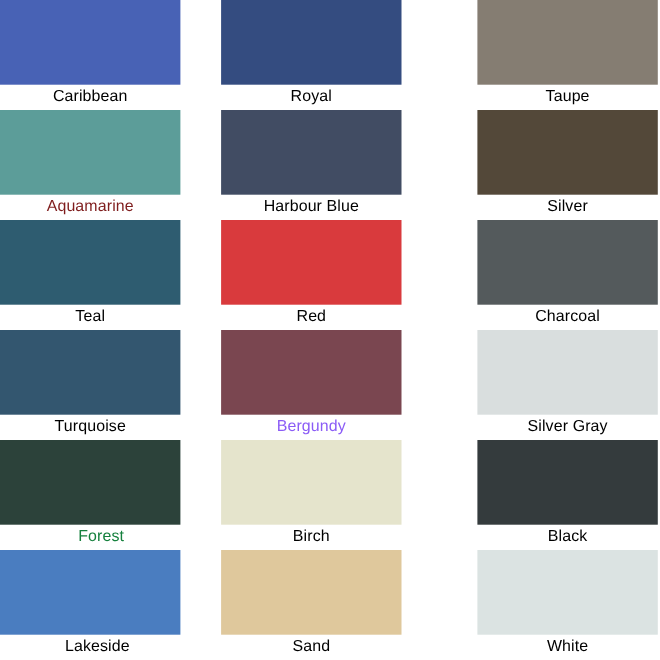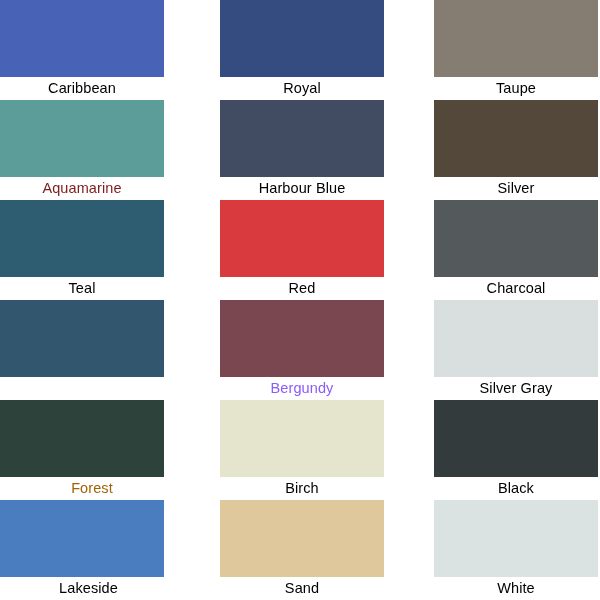--- a/index.html
+++ b/index.html
@@ -22,21 +22,21 @@
     background: #ffffff;
   }
 
   
   .swatch-column {
     position: absolute;
     top: 0;
     width: 164px;
   }
   .swatch-column.col-0 { left: 0px; }
-  .swatch-column.col-1 { left: 220px; }
+  .swatch-column.col-1 { left: 201px; }
   .swatch-column.col-2 { left: 434px; }
 
   .swatch-cell {
     position: relative;
     width: 164px;
     height: 100px;
     box-sizing: border-box;
     text-align: center;
   }
 
@@ -71,24 +71,25 @@
       <div class="swatch-cell">
         <div class="swatch-chip" style="background-color: rgb(92, 157, 153);"></div>
         <div class="swatch-label" style="color: #7f1d1d;">Aquamarine</div>
       </div>
       <div class="swatch-cell">
         <div class="swatch-chip" style="background-color: rgb(46, 92, 112);"></div>
         <div class="swatch-label" style="color: rgb(0, 0, 0);">Teal</div>
       </div>
       <div class="swatch-cell">
         <div class="swatch-chip" style="background-color: rgb(51, 86, 111);"></div>
+        <div class="swatch-label" style="color: rgb(0, 0, 0);">Turquoise</div>
       </div>
       <div class="swatch-cell">
         <div class="swatch-chip" style="background-color: rgb(44, 66, 58);"></div>
-        <div class="swatch-label" style="color: #a16207; padding-left: 20px;">Forest</div>
+        <div class="swatch-label" style="color: #15803d; padding-left: 20px;">Forest</div>
       </div>
       <div class="swatch-cell">
         <div class="swatch-chip" style="background-color: rgb(74, 125, 192);"></div>
         <div class="swatch-label indented" style="color: rgb(0, 0, 0);">Lakeside</div>
       </div>
     </div>
     <div class="swatch-column col-1">
       <div class="swatch-cell">
         <div class="swatch-chip" style="background-color: rgb(52, 76, 128);"></div>
         <div class="swatch-label" style="color: rgb(0, 0, 0);">Royal</div>

